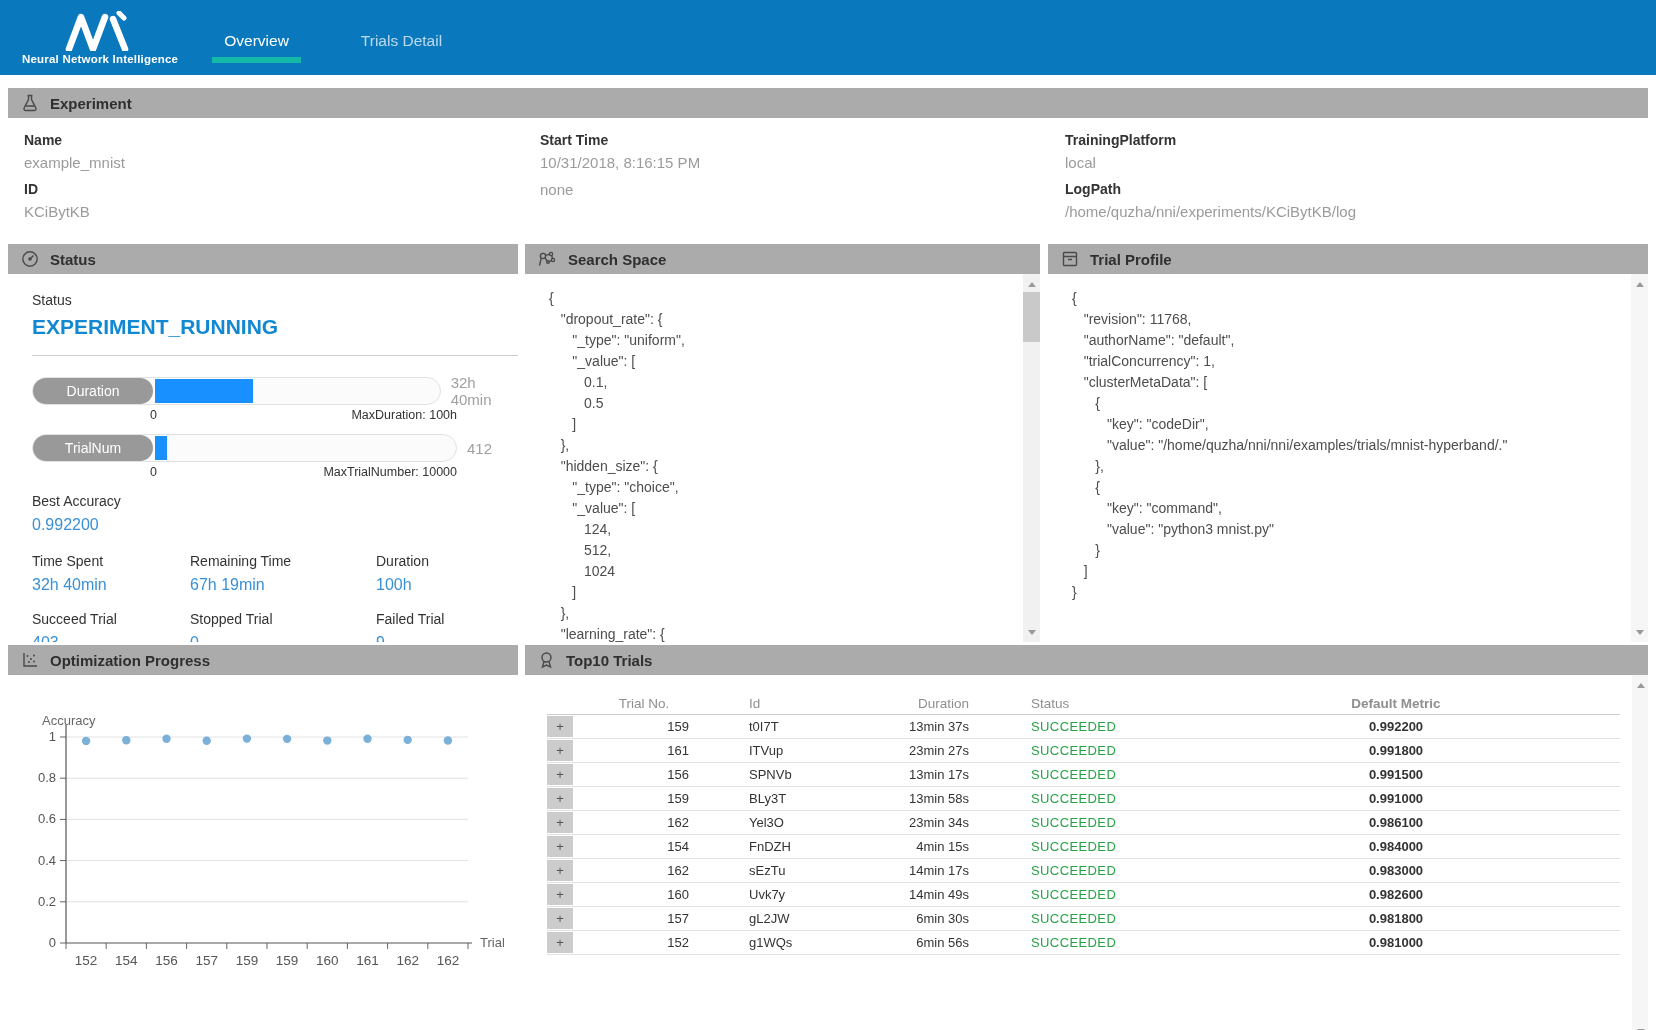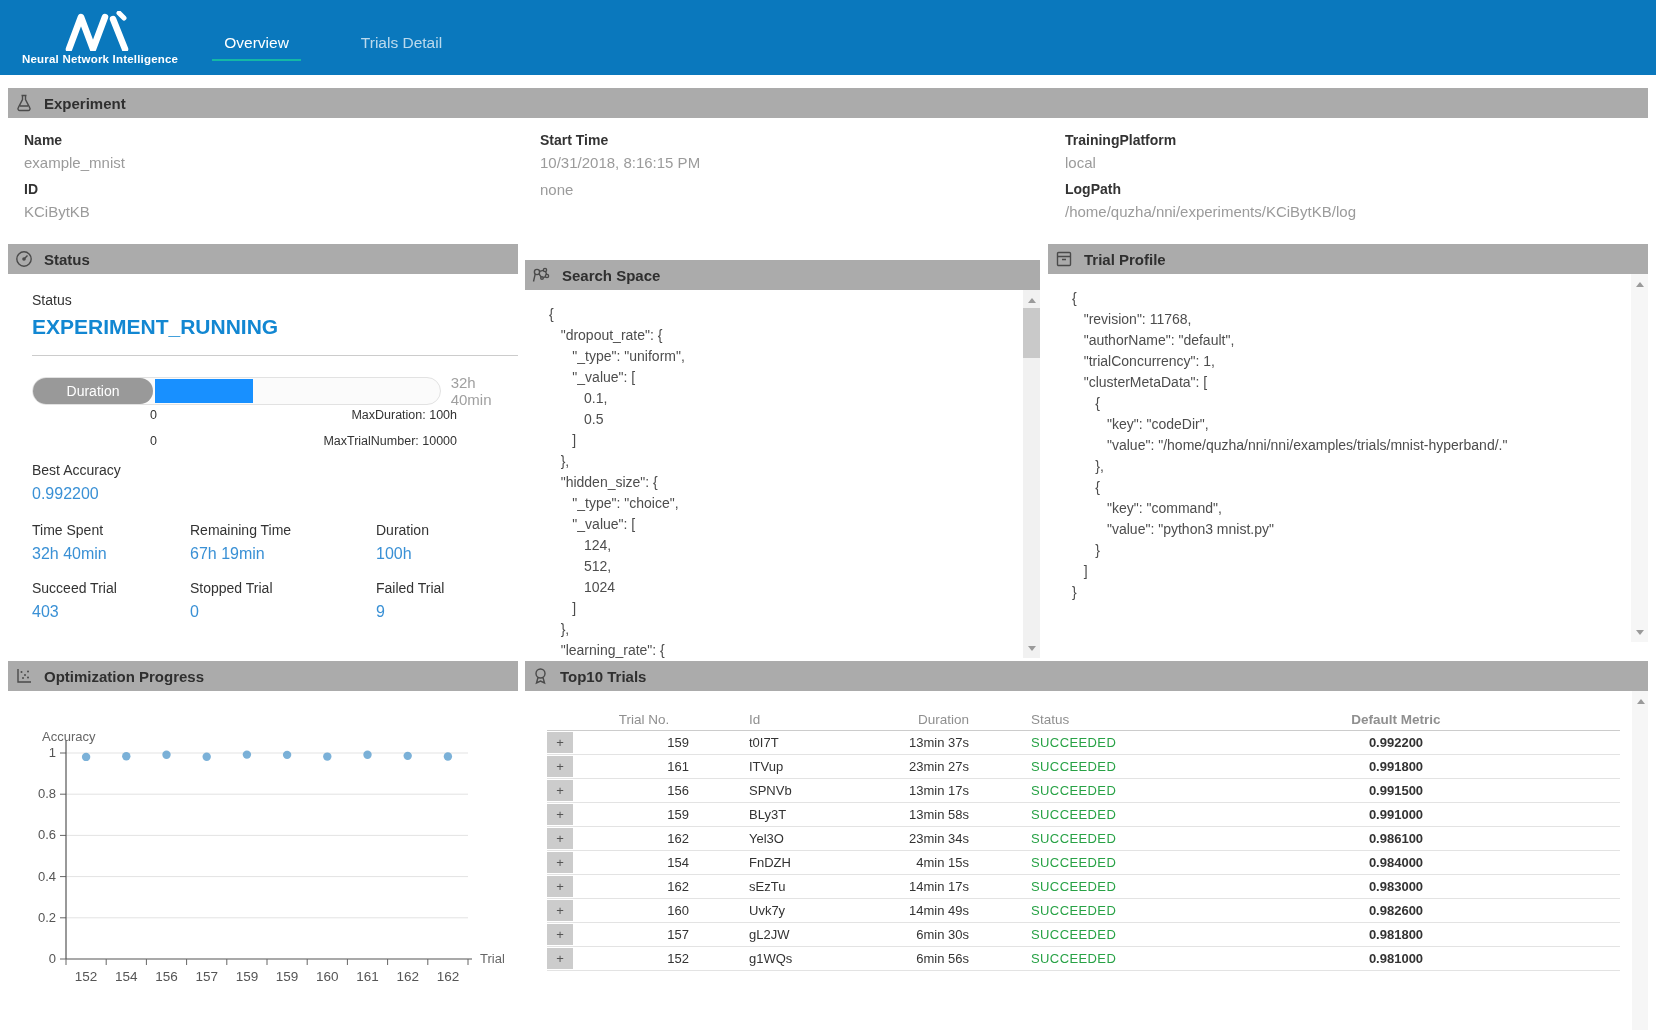--- a/index.html
+++ b/index.html
@@ -6,43 +6,43 @@
   html,body { width:1656px; height:1030px; overflow:hidden; background:#fff;
     font-family:"Liberation Sans", sans-serif; color:#333; }
 
   
   .app-header { height:75px; background:#0a78bd; display:flex; align-items:center; }
   .logo-wrap { margin-left:22px; color:#fff; text-align:right; }
   .logo-mark { display:block; margin:0 auto 2px auto; }
   .logo-sub { font-size:11.5px; font-weight:bold; letter-spacing:.2px; color:#fff; }
   .tabs { display:flex; gap:48px; margin-left:34px; position:relative; top:10px; }
   .tab { font-size:15.5px; padding:0 12px 7px 12px; color:rgba(255,255,255,.72); cursor:pointer; }
-  .tab.active { color:#fff; border-bottom:2px solid #14b8a6; }
+  .tab.active { color:#fff; border-bottom:6px solid #14b8a6; }
 
   
   .section-bar { height:30px; background:#ababab; display:flex; align-items:center;
-    padding-left:7px; gap:11px; }
+    padding-left:13px; gap:11px; }
   .section-bar .s-title { font-size:15px; font-weight:bold; color:#2f2f2f; }
   .s-icon { display:flex; align-items:center; }
   .s-icon svg { stroke:#4a4a4a; fill:none; stroke-width:1.4; }
 
   .full-bar { margin:13px 8px 0 8px; }
 
   
   .exp-info { padding:14px 13px 10px 24px; display:grid; grid-template-columns:516px 525px 1fr; }
   .field { margin-bottom:9px; }
   .f-label { font-size:14px; font-weight:bold; color:#333; margin-bottom:6px; }
   .f-value { font-size:15px; color:#9b9b9b; margin-bottom:10px; }
 
   
   .row { display:flex; margin:0 8px; }
   .top-row { margin-top:4px; }
   .panel { display:flex; flex-direction:column; }
   .p-status { width:510px; margin-right:7px; }
-  .p-search { width:515px; margin-right:8px;margin-top:16px; }
+  .p-search { width:515px; margin-right:8px; }
   .p-profile { width:600px; }
   .p-opt { width:510px; margin-right:7px; }
   .p-top10 { width:1123px; }
   .panel-content { position:relative; background:#fff; height:368px; overflow:hidden; }
   .bottom-row .panel-content { height:366px; }
 
   
   .status-content { padding:18px 0 0 24px; }
   .st-label { font-size:14px; color:#333; }
   .st-value { font-size:21px; font-weight:bold; color:#1287d2; margin-top:7px; }
@@ -181,20 +181,27 @@
           <div class="bar-fill" style="width: 98.3367px;"></div>
           <div class="bar-pill">Duration</div>
         </div>
         <div class="bar-side">32h 40min</div>
       </div>
       <div class="bar-under">
         <span>0</span>
         <span>MaxDuration: 100h</span>
       </div>
 
+      <div class="bar-row">
+        <div class="bar-track">
+          <div class="bar-fill" style="width: 12.4012px;"></div>
+          <div class="bar-pill">TrialNum</div>
+        </div>
+        <div class="bar-side">412</div>
+      </div>
       <div class="bar-under">
         <span>0</span>
         <span>MaxTrialNumber: 10000</span>
       </div>
 
       <div class="best-label">Best Accuracy</div>
       <div class="best-value">0.992200</div>
 
       <div class="metrics">
         <div>

